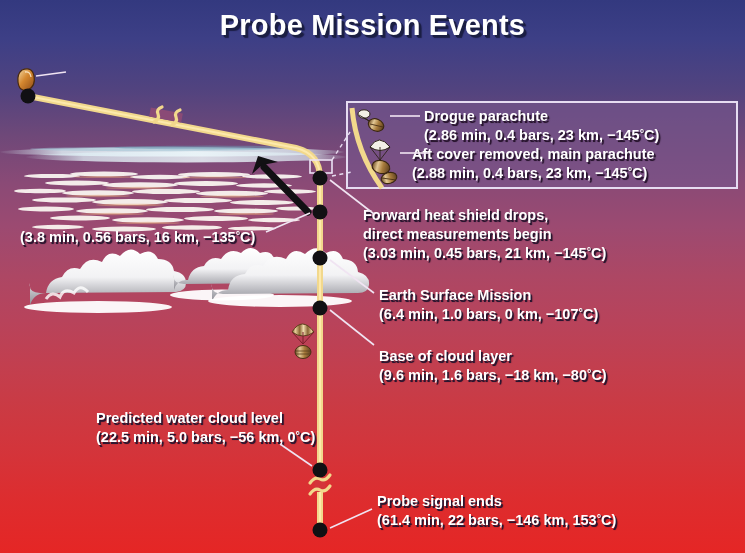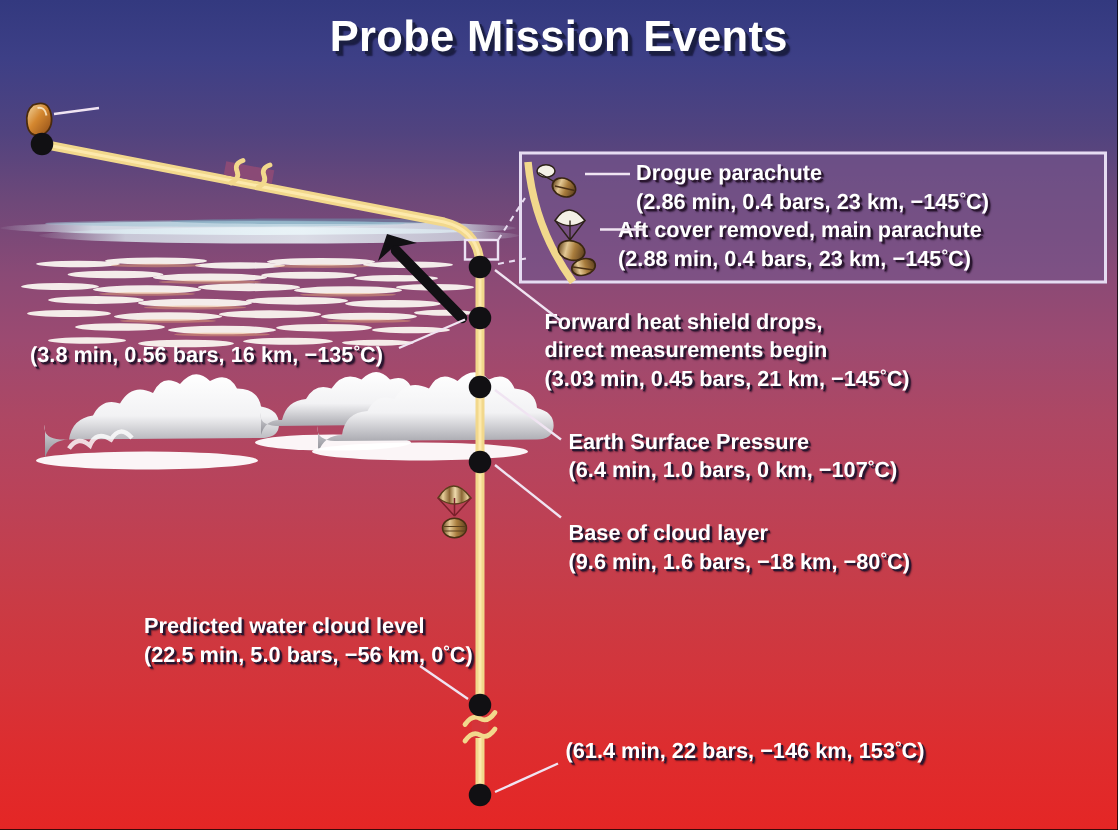--- a/index.html
+++ b/index.html
@@ -308,30 +308,31 @@
     <div><span>(2.88 min, 0.4 bars, 23 km, −145</span><span class="deg">°</span><span>C)</span></div>
   </div>
 
   <div class="lbl" style="left:363px; top:206px;">
     <div>Forward heat shield drops,</div>
     <div>direct measurements begin</div>
     <div><span>(3.03 min, 0.45 bars, 21 km, −145</span><span class="deg">°</span><span>C)</span></div>
   </div>
 
   <div class="lbl" style="left:379px; top:286px;">
-    <div>Earth Surface Pressure</div>
+    <div>Earth Surface Mission</div>
     <div><span>(6.4 min, 1.0 bars, 0 km, −107</span><span class="deg">°</span><span>C)</span></div>
   </div>
 
   <div class="lbl" style="left:379px; top:347px;">
     <div>Base of cloud layer</div>
     <div><span>(9.6 min, 1.6 bars, −18 km, −80</span><span class="deg">°</span><span>C)</span></div>
   </div>
 
   <div class="lbl" style="left:377px; top:492px;">
+    <div>Probe signal ends</div>
     <div><span>(61.4 min, 22 bars, −146 km, 153</span><span class="deg">°</span><span>C)</span></div>
   </div>
 
   <div class="lbl" style="left:20px; top:228px;">
     <div><span>(3.8 min, 0.56 bars, 16 km, −135</span><span class="deg">°</span><span>C)</span></div>
   </div>
 
   <div class="lbl" style="left:96px; top:409px;">
     <div>Predicted water cloud level</div>
     <div><span>(22.5 min, 5.0 bars, −56 km, 0</span><span class="deg">°</span><span>C)</span></div>

